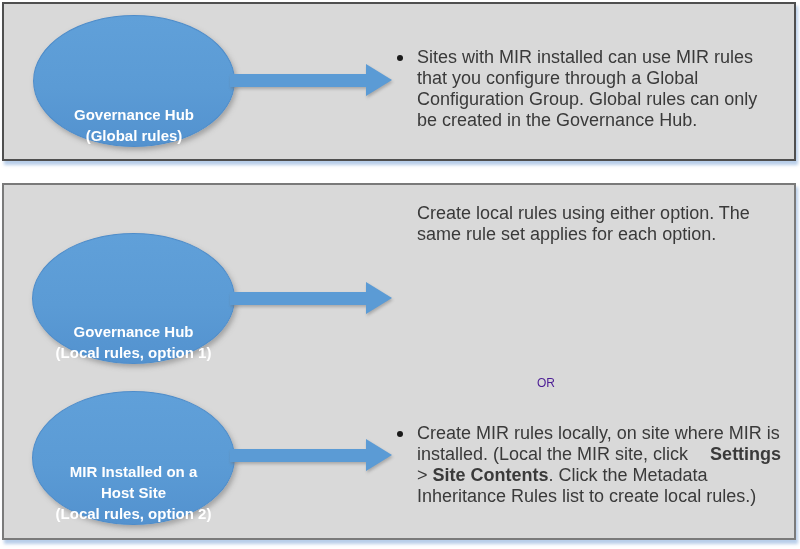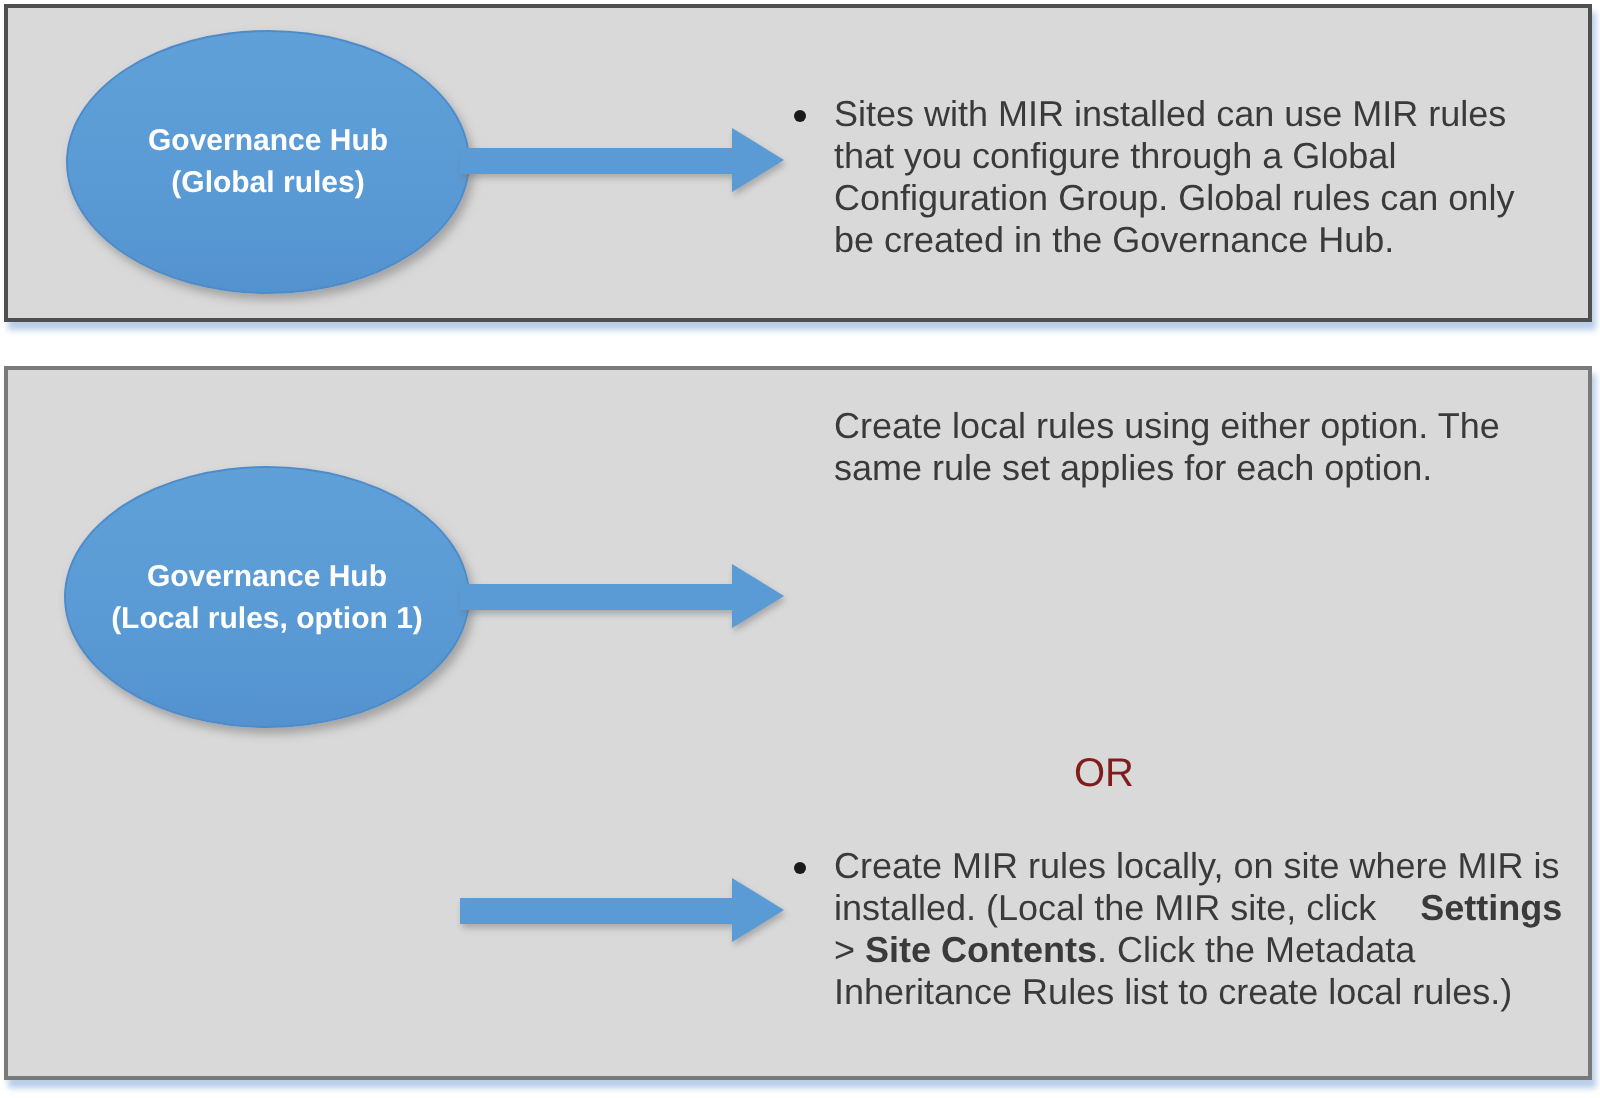--- a/index.html
+++ b/index.html
@@ -25,21 +25,21 @@
     top: 183px; height: 357px;
     border: 2px solid #7a7a7a;
     text-decoration: underline;
   }
   .ellipse {
     position: absolute;
     background: linear-gradient(180deg, #60a0d9 0%, #5b9bd5 55%, #5392cf 100%);
     border: 1px solid #4e8cc9;
     border-radius: 50%;
     display: flex;
-    align-items: center;
+    align-items: flex-end;
     justify-content: center;
     text-align: center;
     color: #ffffff;
     font-weight: bold;
     font-size: 15px;
     line-height: 21px;
     white-space: pre-line;
     box-shadow: 2px 3px 5px rgba(110, 110, 110, 0.5);
   }
   .arrow {
@@ -74,22 +74,22 @@
   .bullet-dot {
     width: 6px; height: 6px;
     border-radius: 50%;
     background: #1a1a1a;
     margin-top: 8px;
     margin-left: 2px;
   }
   .bullet-text { flex: 1; }
   .or-label {
     position: absolute;
-    color: #7f1d1d;
-    font-size: 20px;
+    color: #4c1d95;
+    font-size: 12px;
   }
 </style>
 </head>
 <body>
 
 <div class="panel panel-global">
 
   <div class="ellipse" style="left:29px; top:11px; width:202px; height:132px;">
     <span>Governance Hub
 (Global rules)</span>
@@ -120,20 +120,25 @@
   </div>
 
   <div class="arrow" style="left:226px; top:96px;">
     <div class="arrow-shaft"></div>
     <div class="arrow-head"></div>
   </div>
 
 
   <div class="or-label" style="left:533px; top:191px;">OR</div>
 
+  <div class="ellipse" style="left:28px; top:206px; width:203px; height:134px;">
+    <span>MIR Installed on a
+Host Site
+(Local rules, option 2)</span>
+  </div>
 
   <div class="arrow" style="left:226px; top:253px;">
     <div class="arrow-shaft"></div>
     <div class="arrow-head"></div>
   </div>
 
   <div class="text-block" style="left:391px; top:238px; width:392px;">
     <div class="bullet-row">
       <div class="bullet-dot-col">
         <div class="bullet-dot"></div>

